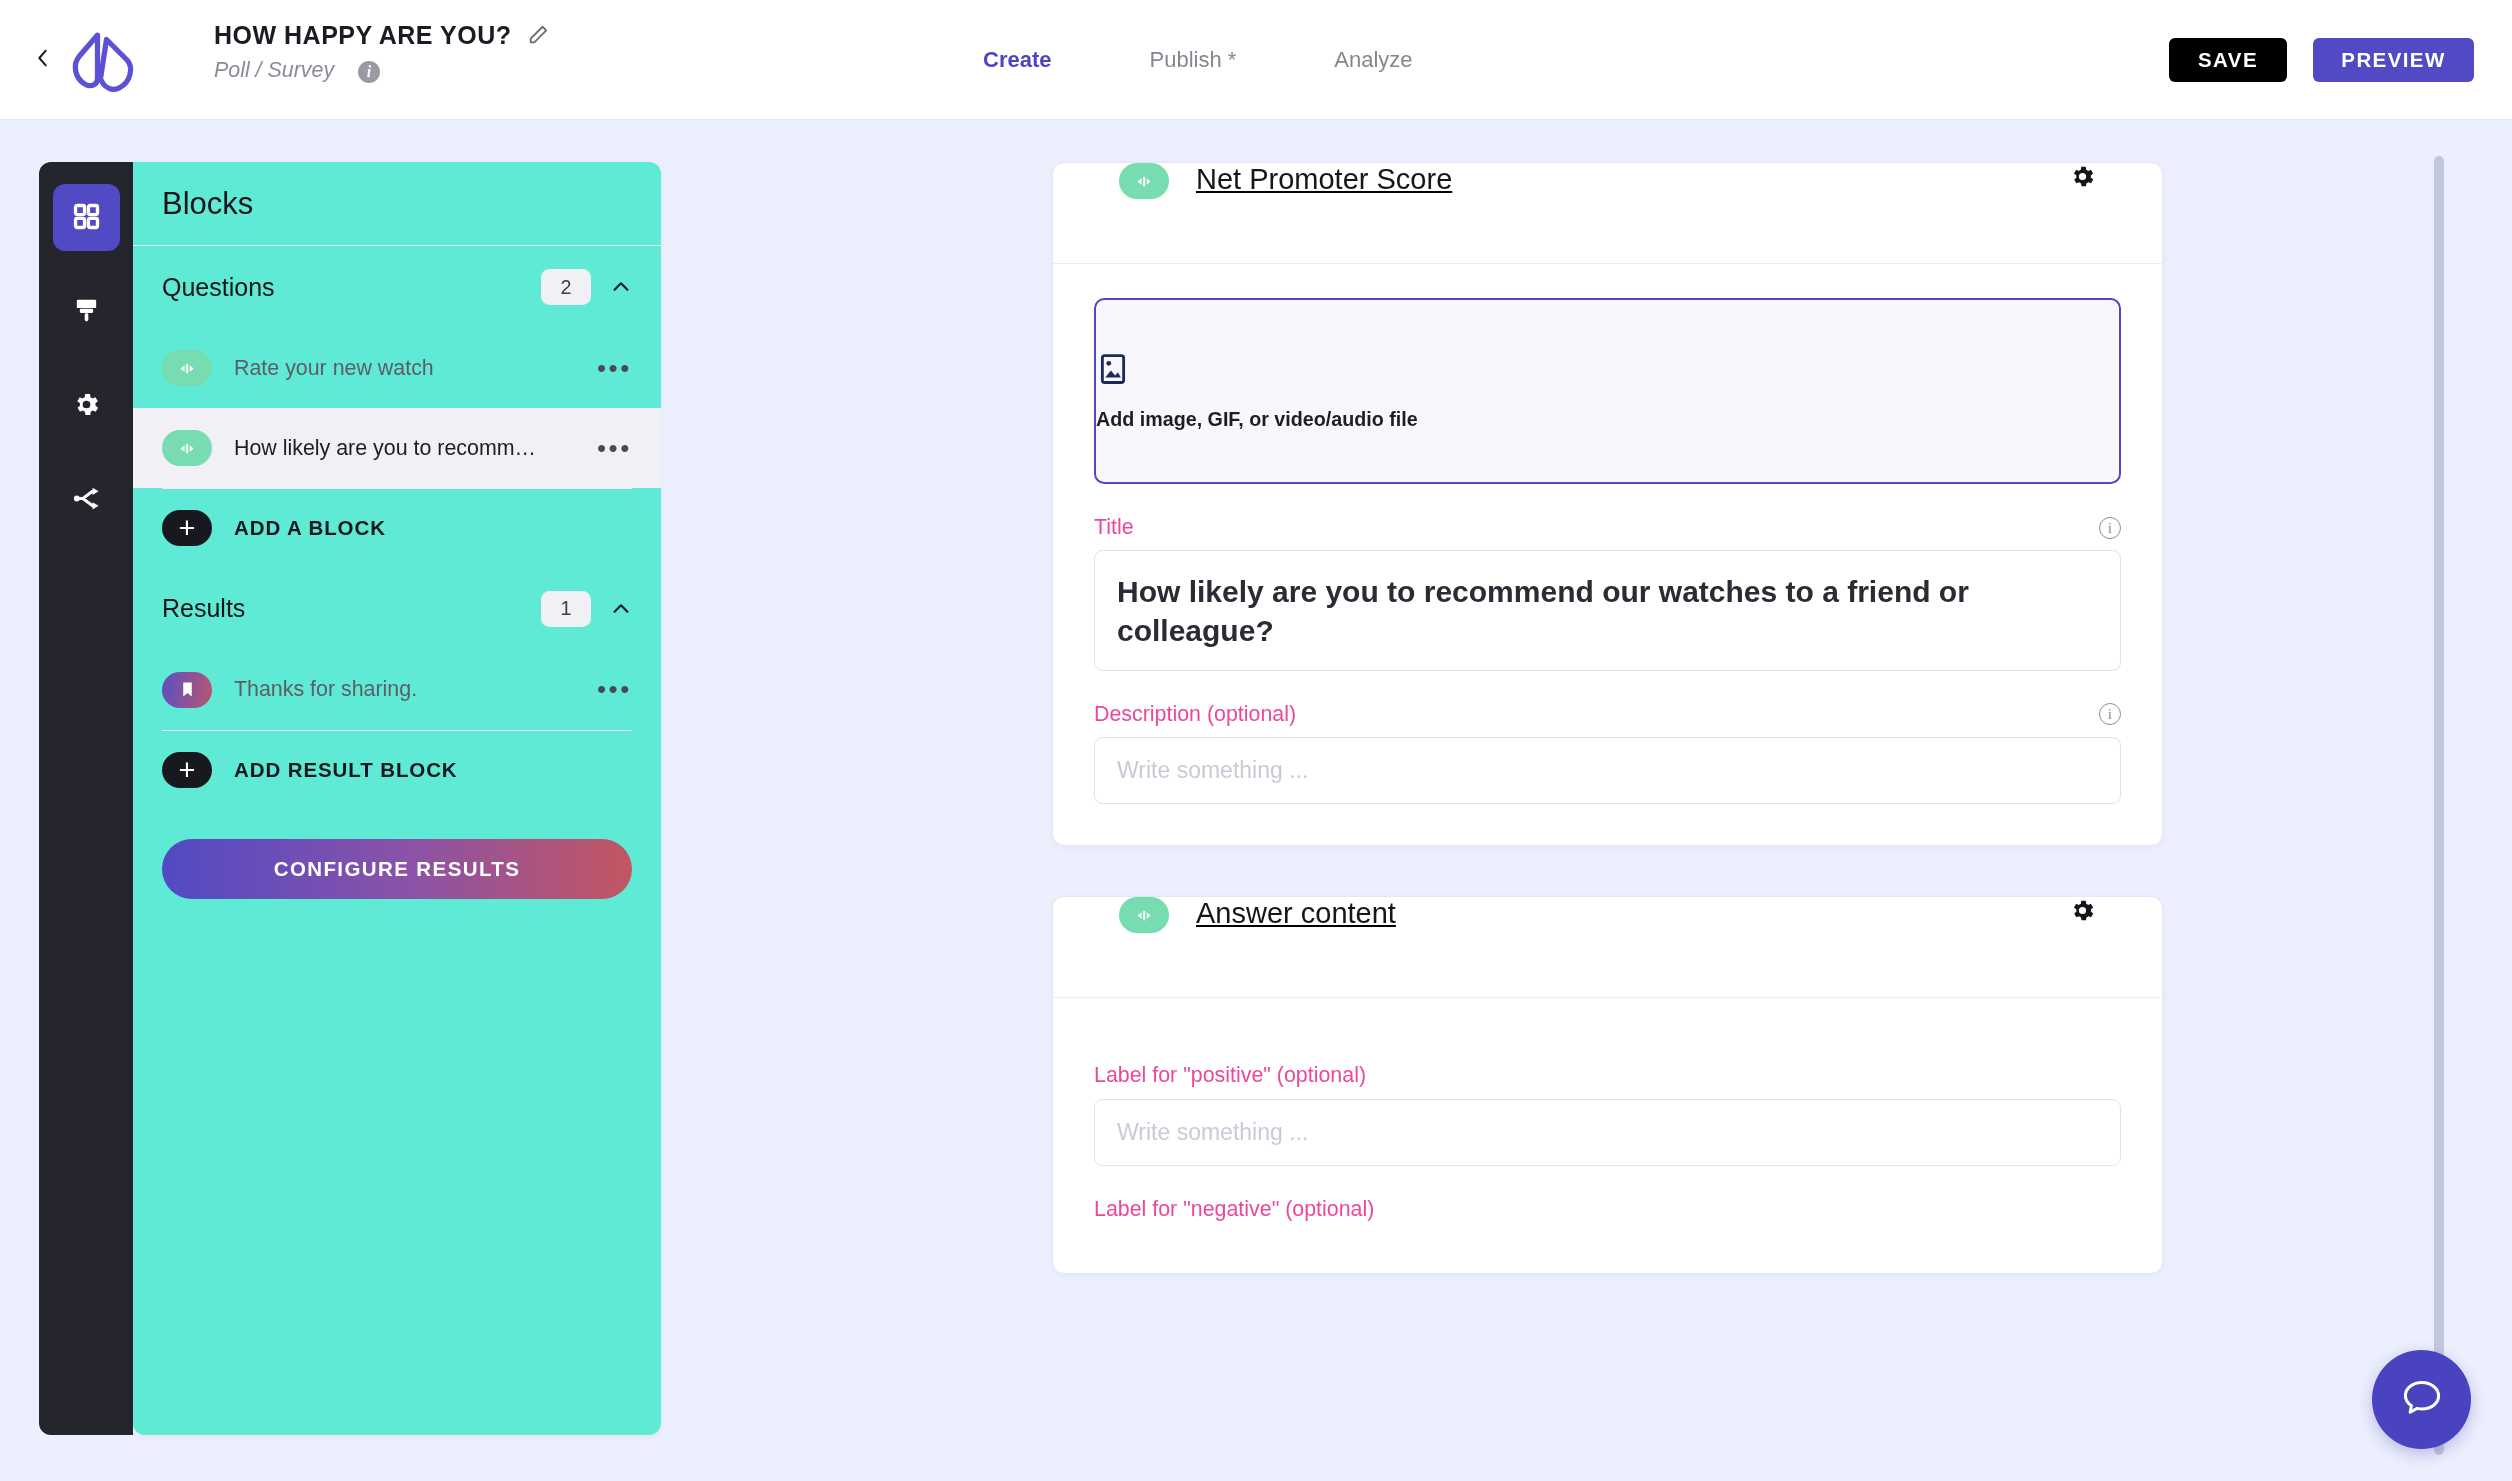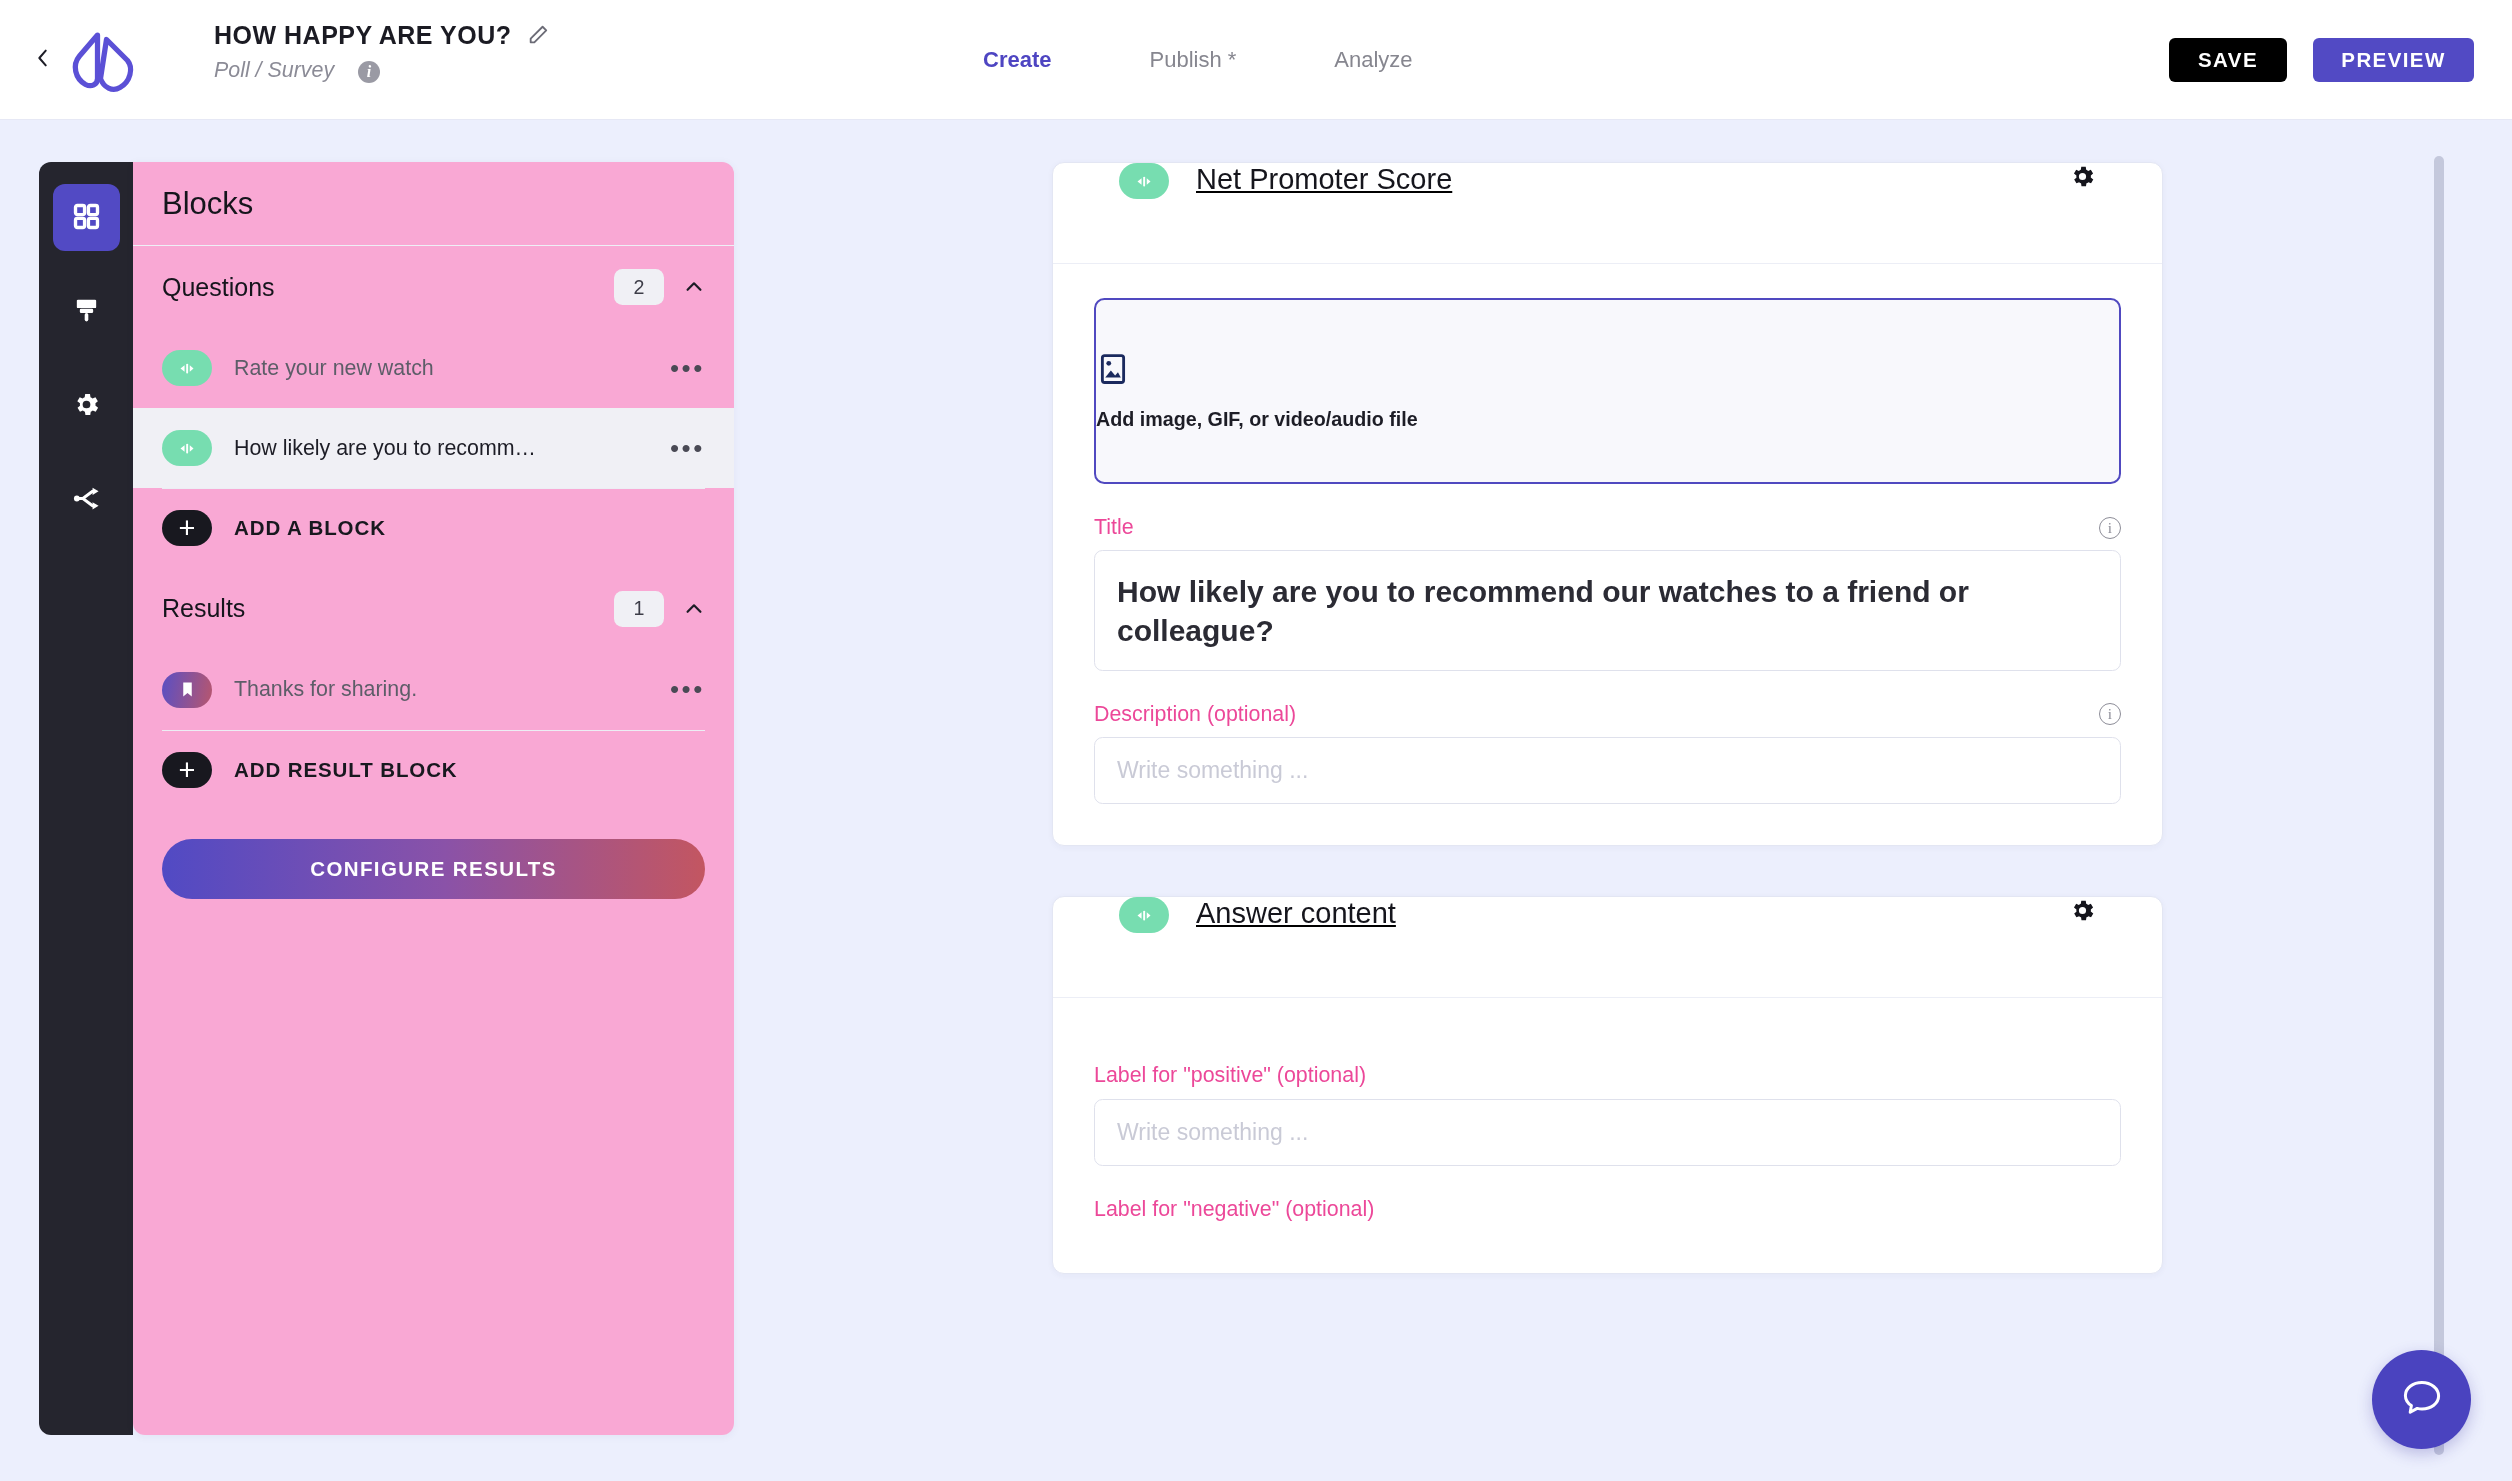--- a/index.html
+++ b/index.html
@@ -58,22 +58,22 @@
     display: flex; flex-direction: column; align-items: center; padding-top: 22px; gap: 27px;
   }
   .rail-item {
     width: 67px; height: 67px; border-radius: 12px;
     display: flex; align-items: center; justify-content: center; cursor: pointer;
   }
   .rail-item.active { background: #524ac4; }
 
   
   .blocks-panel {
-    position: absolute; left: 133px; top: 162px; width: 601px; height: 1273px;
-    background: #f9a8d4; border-radius: 0 12px 12px 12px;
+    position: absolute; left: 133px; top: 162px; width: 528px; height: 1273px;
+    background: #5eead4; border-radius: 0 12px 12px 12px;
     box-shadow: 0 1.7px 8.5px rgba(40,40,90,0.05);
     overflow: hidden;
   }
   .blocks-head {
     height: 84px; display: flex; align-items: center; padding-left: 29px;
     border-bottom: 0.9px solid #eef0f6;
   }
   .blocks-head h1 { font-size: 31px; font-weight: normal; color: #15151c; }
   .section-head {
     height: 82px; display: flex; align-items: center; padding: 0 29px;

